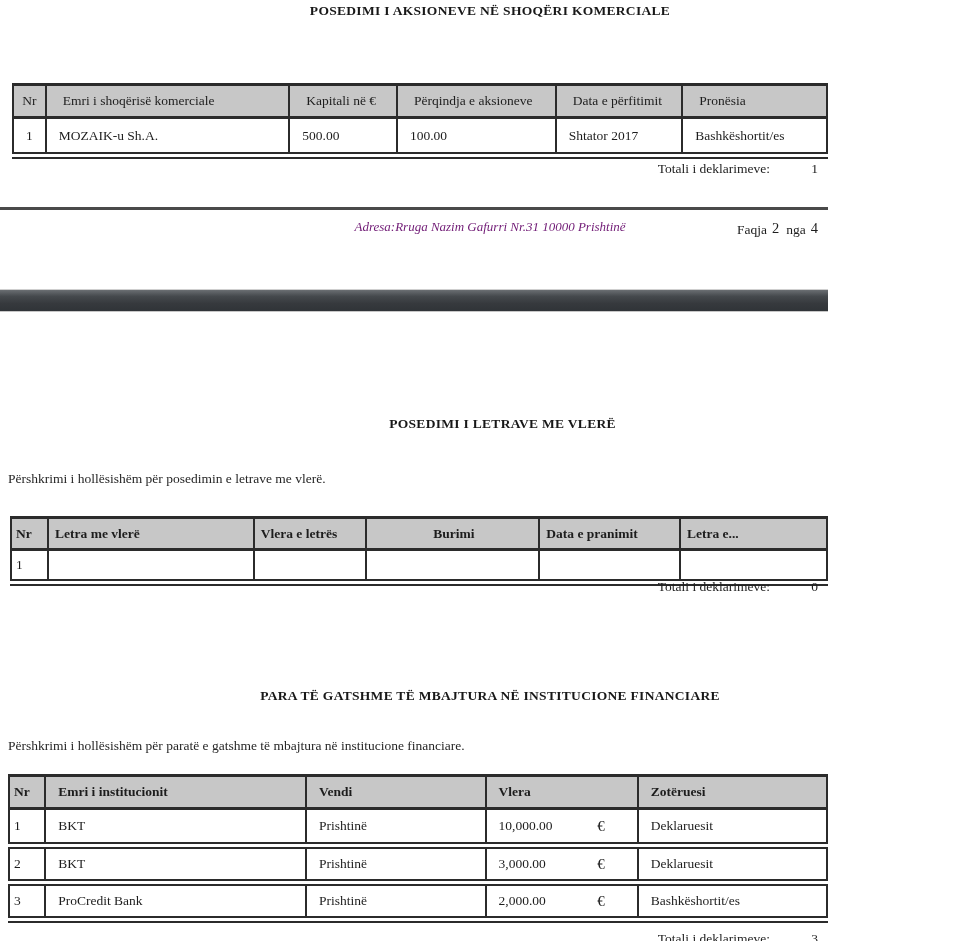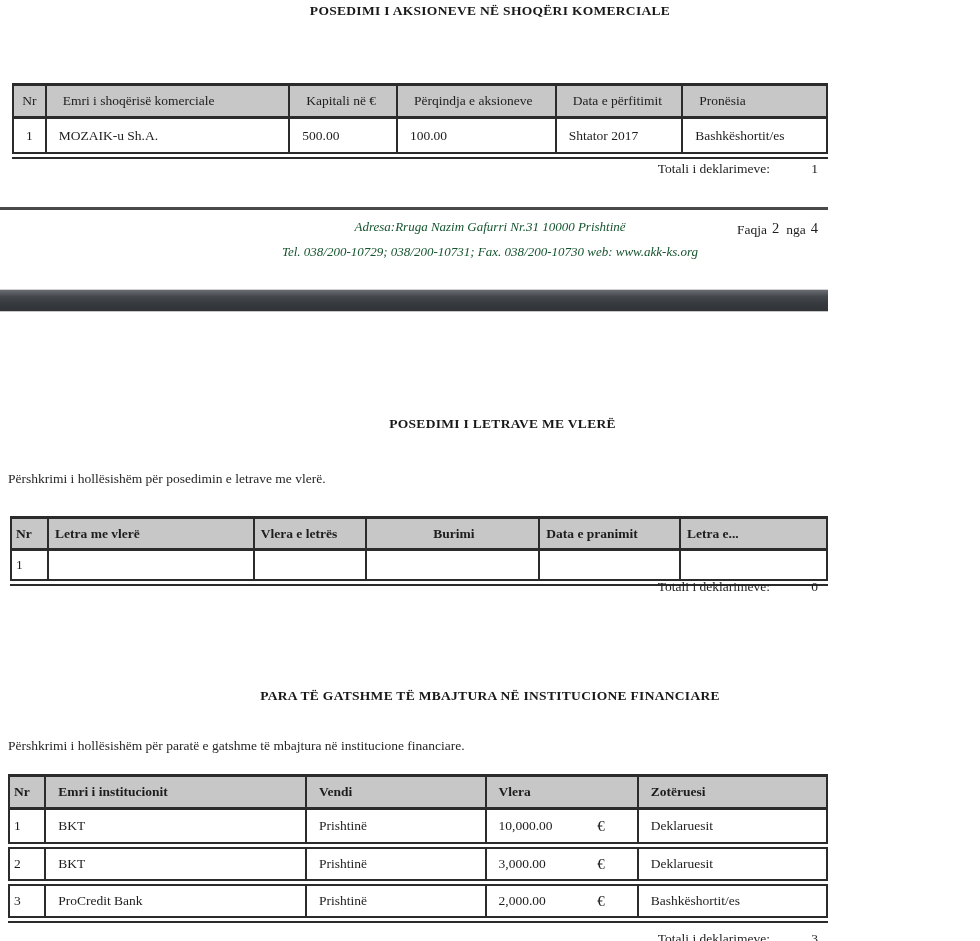--- a/index.html
+++ b/index.html
@@ -47,21 +47,21 @@
   
   .total-line {
     position:absolute; right:0; display:flex; align-items:baseline;
     font-size:13.5px; color:#1d1d1d;
   }
   .total-value { display:inline-block; width:48px; text-align:right; margin-right:10px; }
   
   .footer-rule { position:absolute; left:0; top:207px; width:980px; height:3px; background:#4a4a4a; }
   .footer-address {
     position:absolute; left:0; top:214px; width:980px; text-align:center;
-    font-style:italic; font-size:13px; line-height:25px; color:#14532d;
+    font-style:italic; font-size:13px; line-height:25px; color:#701a75;
   }
   .footer-page { position:absolute; top:221px; right:5px; font-size:13.5px; color:#1d1d1d; }
   .footer-page .pg-num { font-size:14.5px; position:relative; top:-1px; margin:0 5px; }
   .footer-page .pg-word { margin-left:2px; }
   
   .page-separator {
     position:absolute; left:0; top:289px; width:980px; height:23px;
     background:linear-gradient(180deg,#6a6e72 0%, #45494d 30%, #36393d 65%, #303438 100%);
     border-top:1px solid #cfcfcf; border-bottom:1px solid #c7c7c7;
   }
@@ -105,21 +105,20 @@
   </table>
 
   <div class="total-line" style="top:161px;">
     <span>Totali i deklarimeve:</span>
     <span class="total-value">1</span>
   </div>
 
   <div class="footer-rule"></div>
   <div class="footer-address">
     <div>Adresa:Rruga Nazim Gafurri Nr.31 10000 Prishtinë</div>
-    <div>Tel. 038/200-10729; 038/200-10731; Fax. 038/200-10730 web: www.akk-ks.org</div>
   </div>
   <div class="footer-page">
     <span>Faqja</span><span class="pg-num">2</span><span class="pg-word">nga</span><span class="pg-num">4</span>
   </div>
 
   <div class="page-separator"></div>
 
   <div class="doc-title" style="top:416px;padding-left:25px;">POSEDIMI I LETRAVE ME VLERË</div>
   <div class="doc-desc" style="top:471px; left:8px;">Përshkrimi i hollësishëm për posedimin e letrave me vlerë.</div>
 

